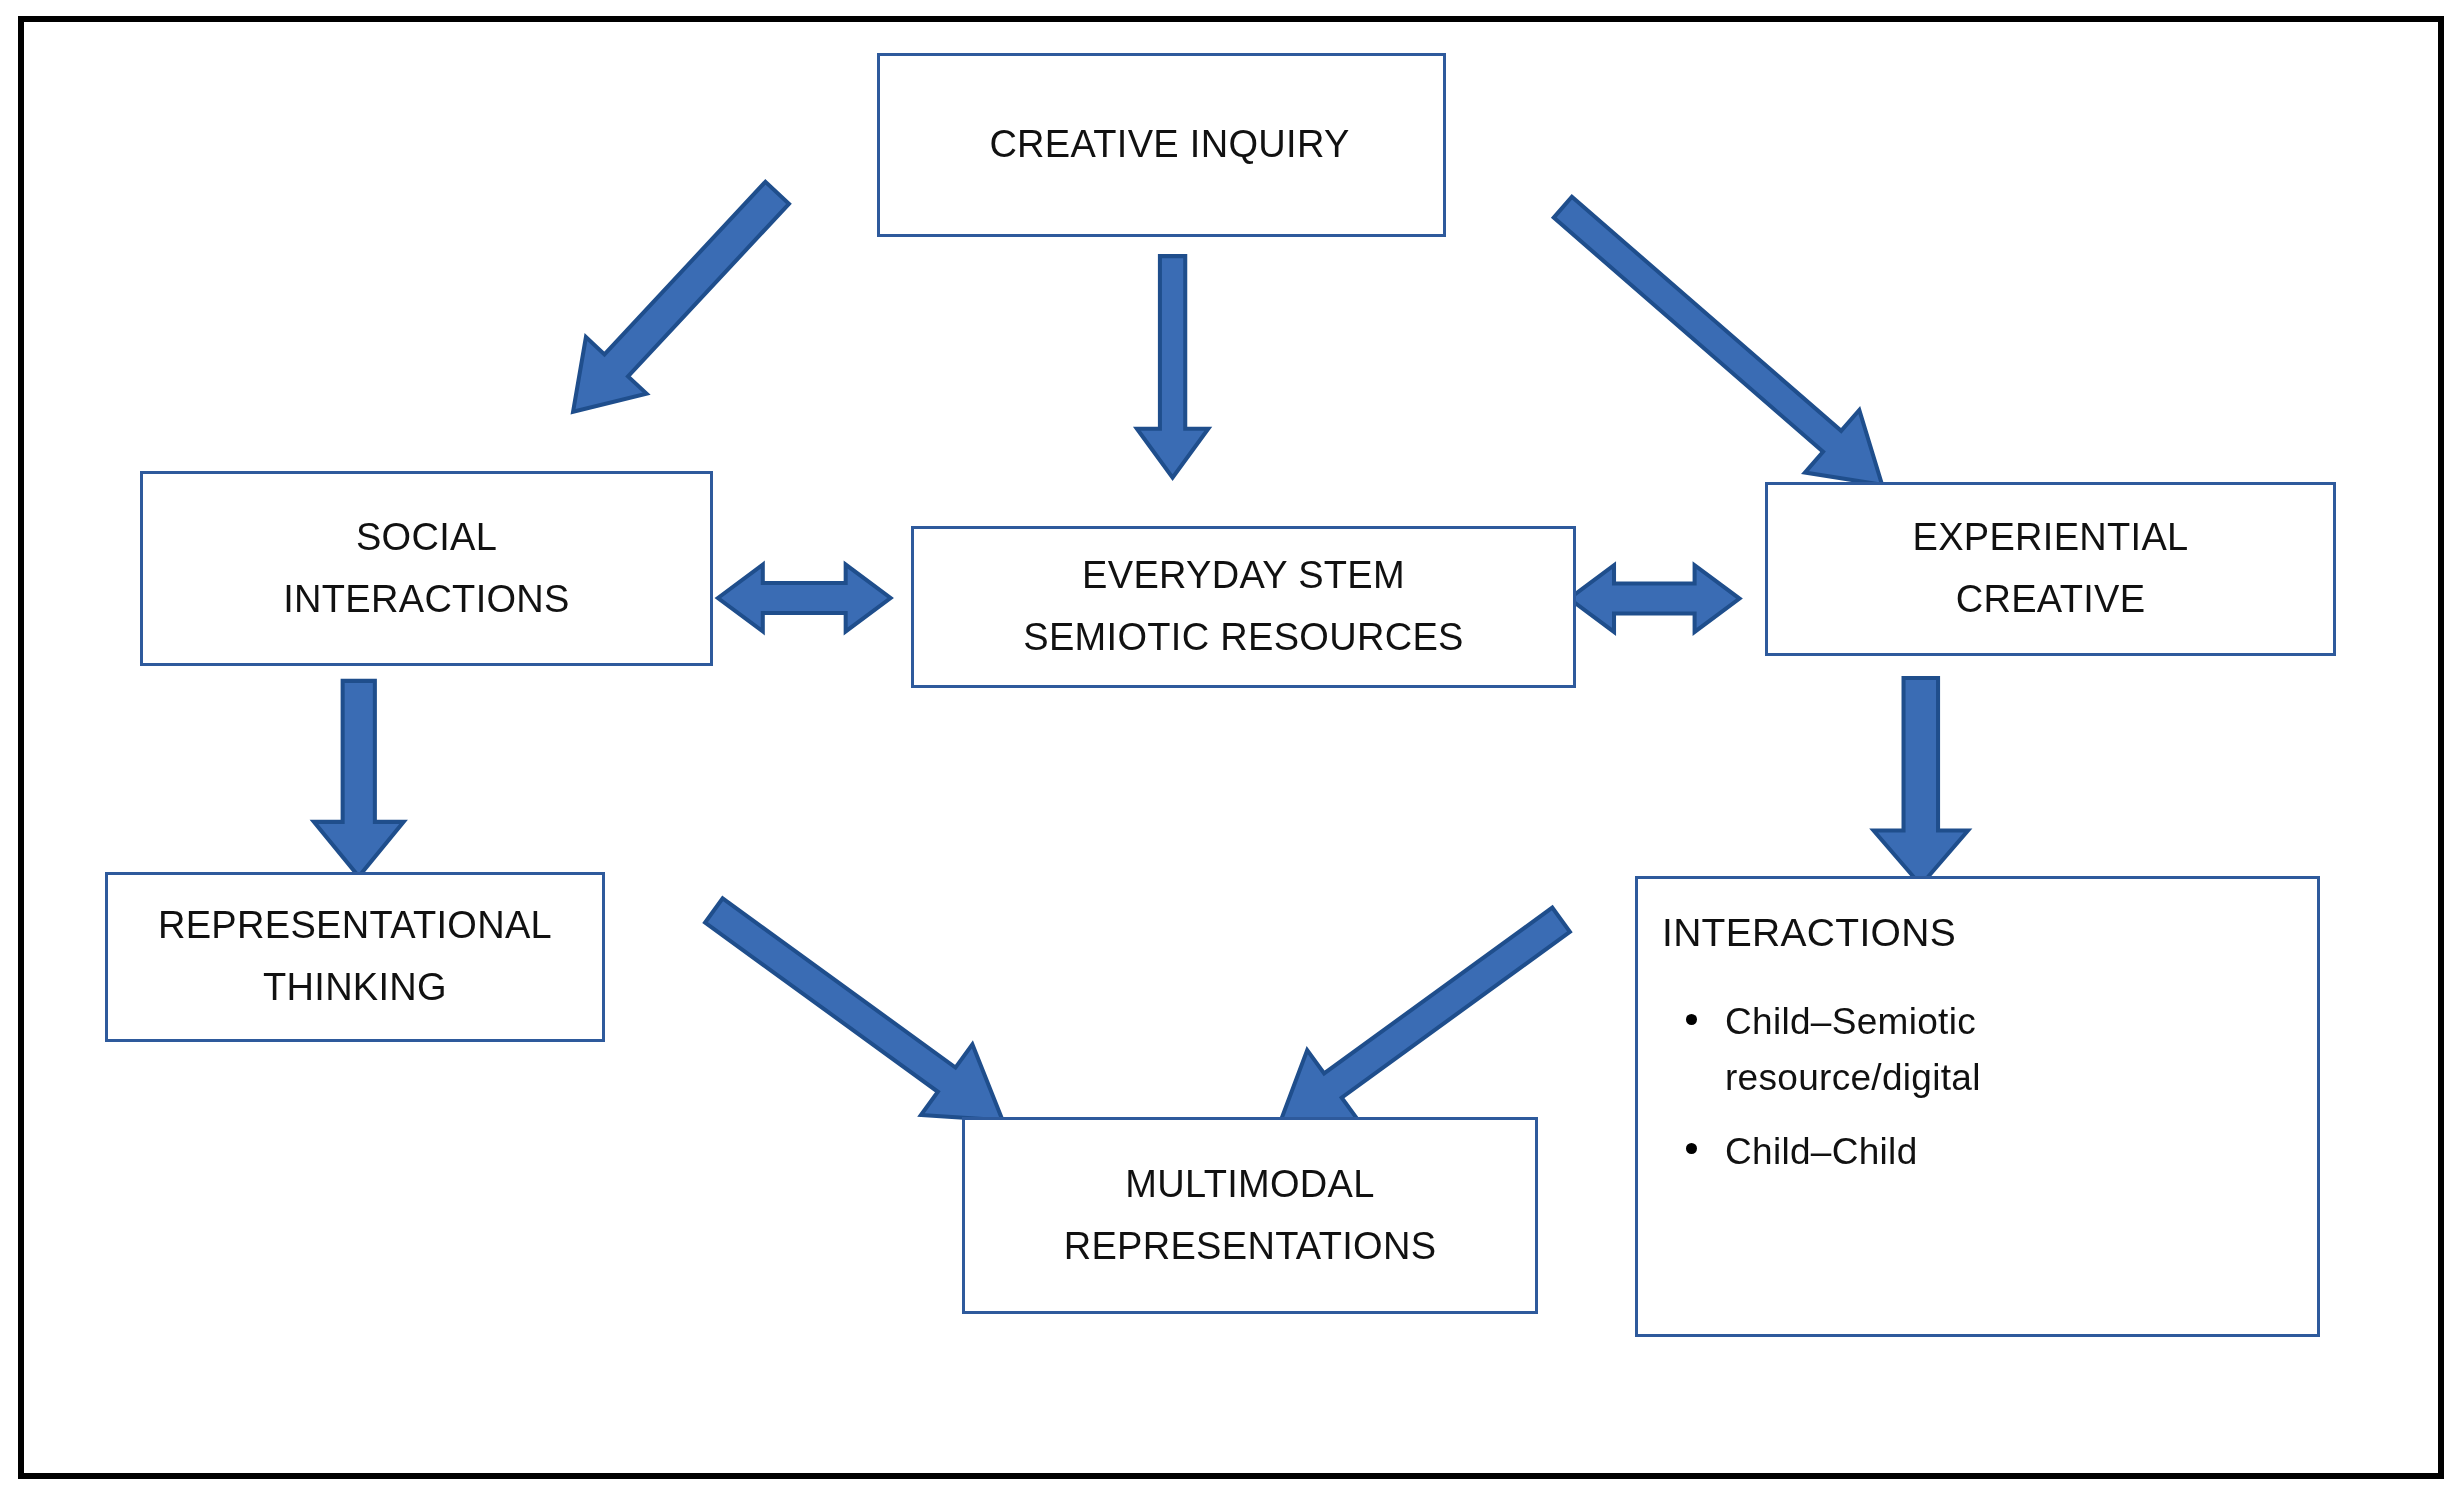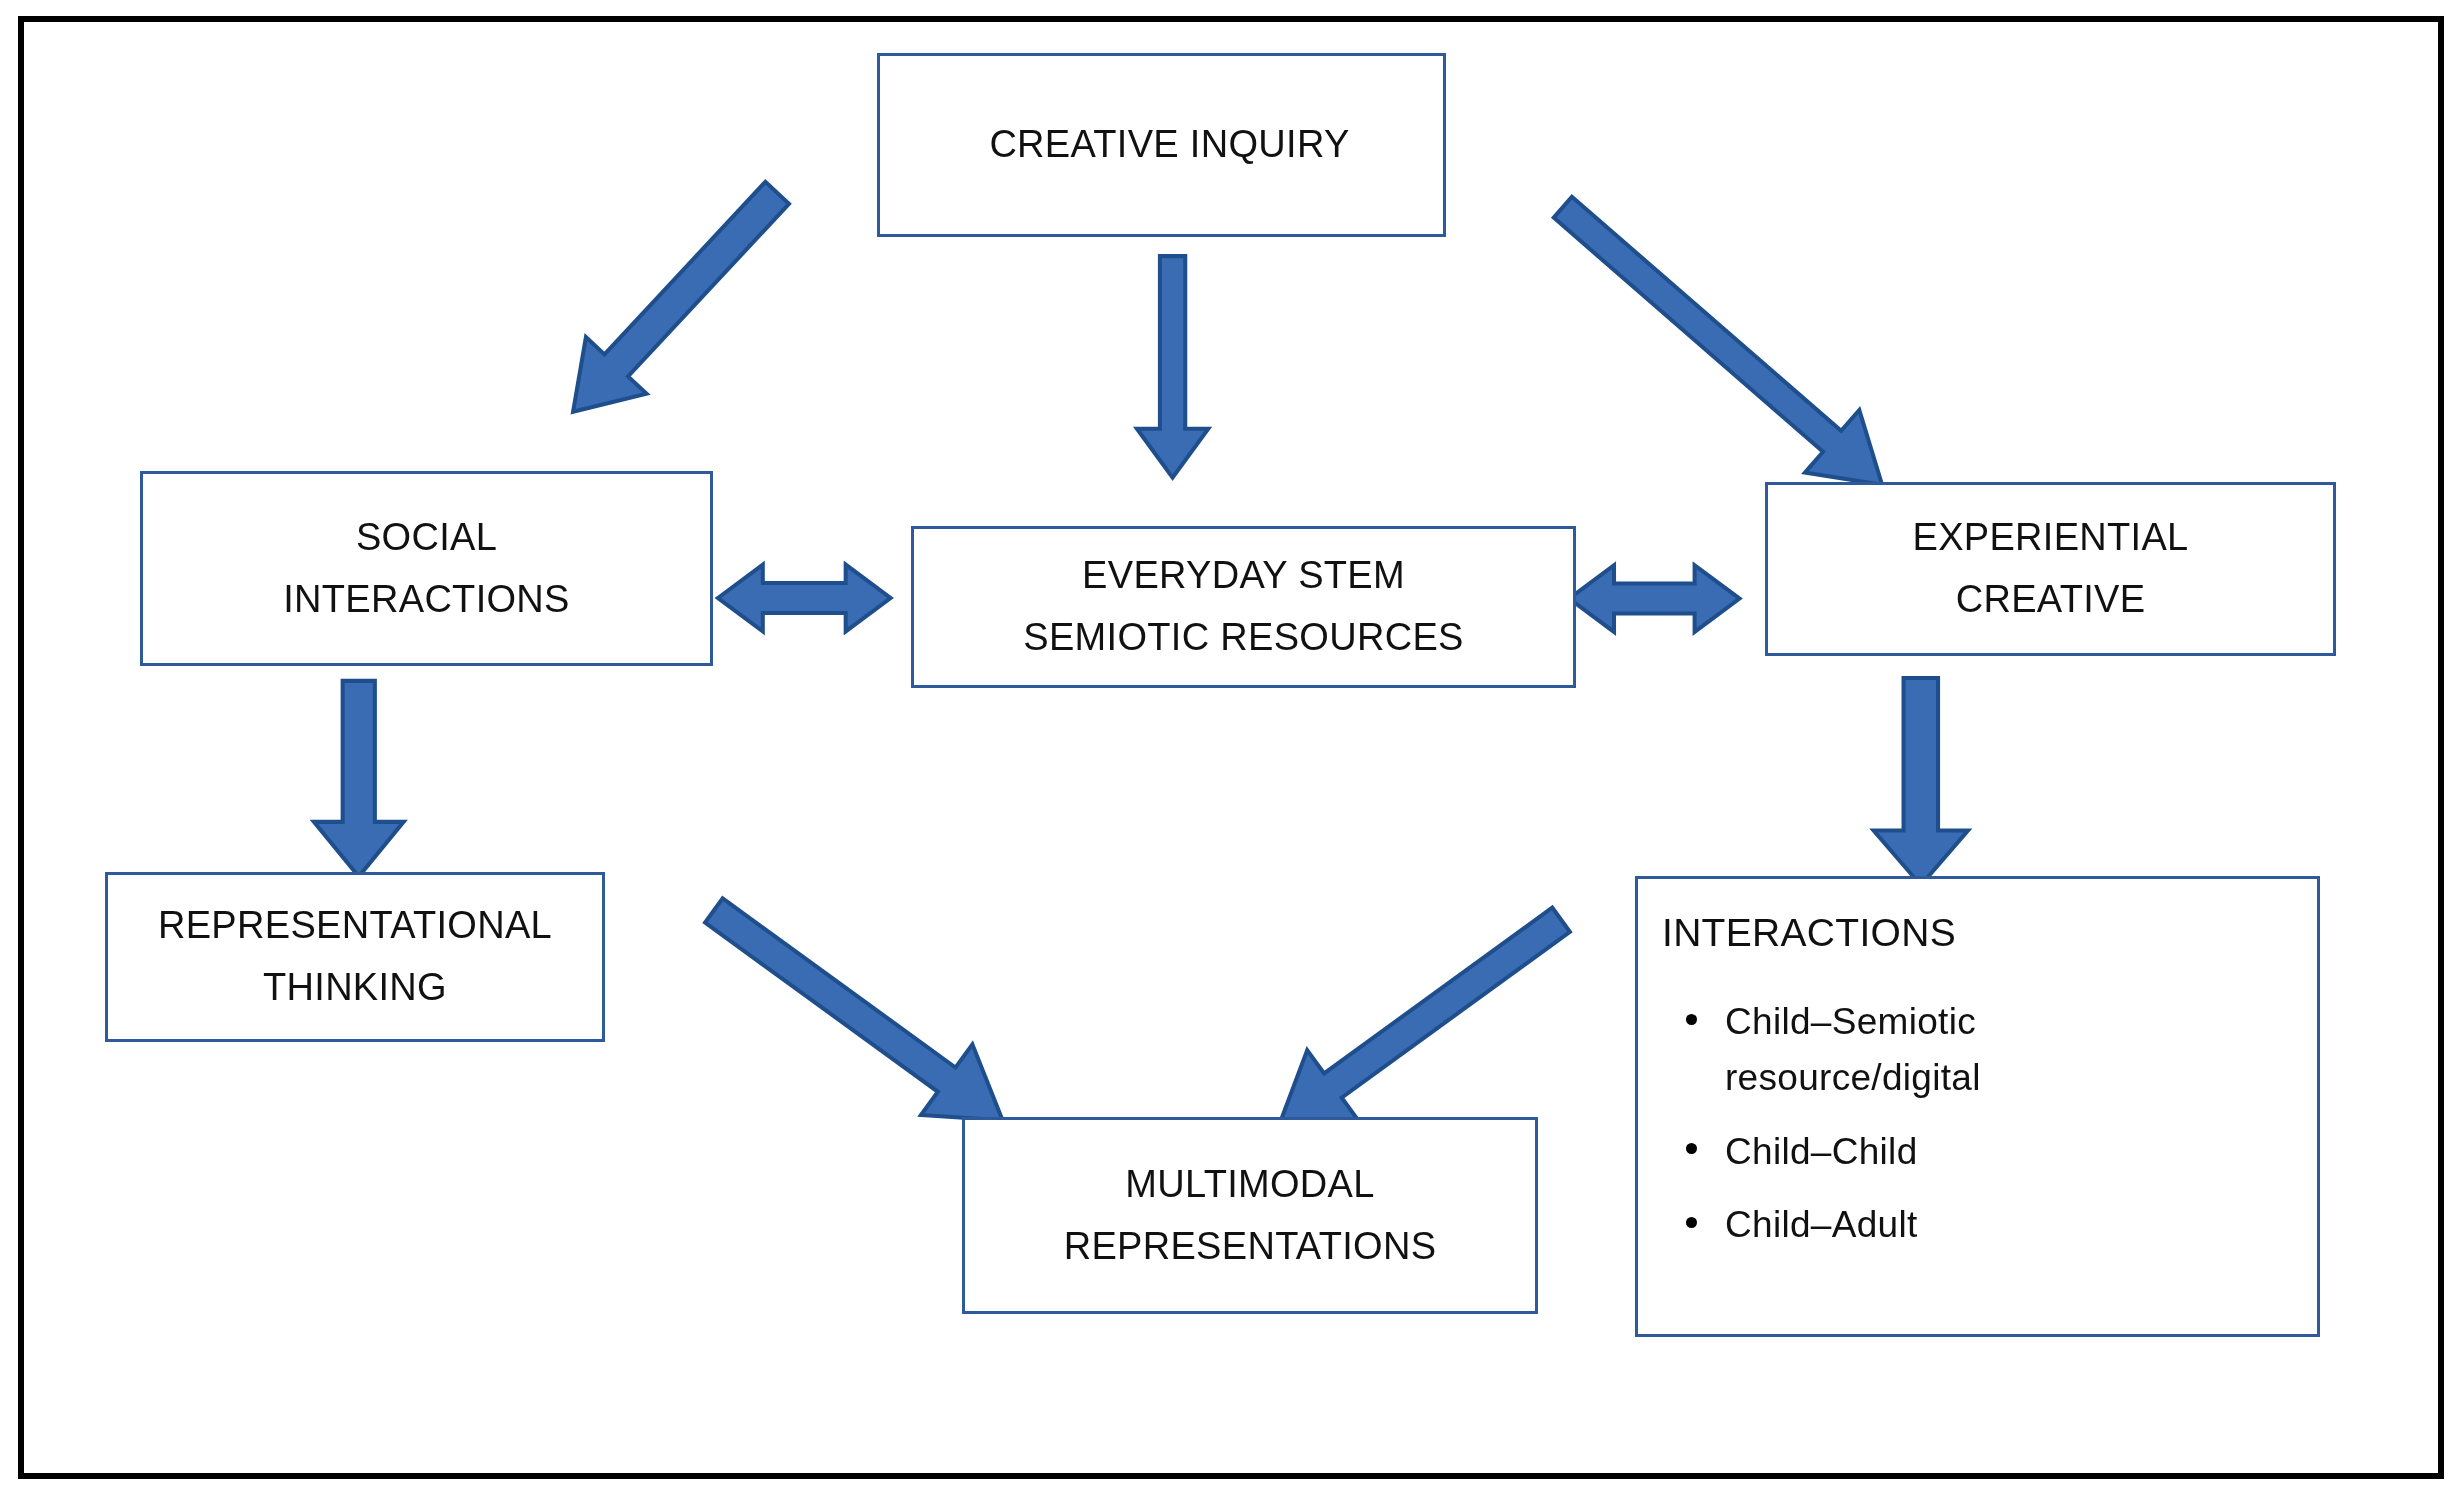--- a/index.html
+++ b/index.html
@@ -169,18 +169,17 @@
   <div class="node" style="left:962px; top:1117px; width:576px; height:197px;">
     <span class="ln">MULTIMODAL</span>
     <span class="ln">REPRESENTATIONS</span>
   </div>
 
   <div class="node list-node" style="left:1635px; top:876px; width:685px; height:461px;">
     <div class="list-title">INTERACTIONS</div>
     <ul class="bullets">
       <li>Child–Semiotic resource/digital</li>
       <li>Child–Child</li>
-      <li>Child–Adult</li>
     </ul>
   </div>
 
 </div>
 
 
 </body></html>

